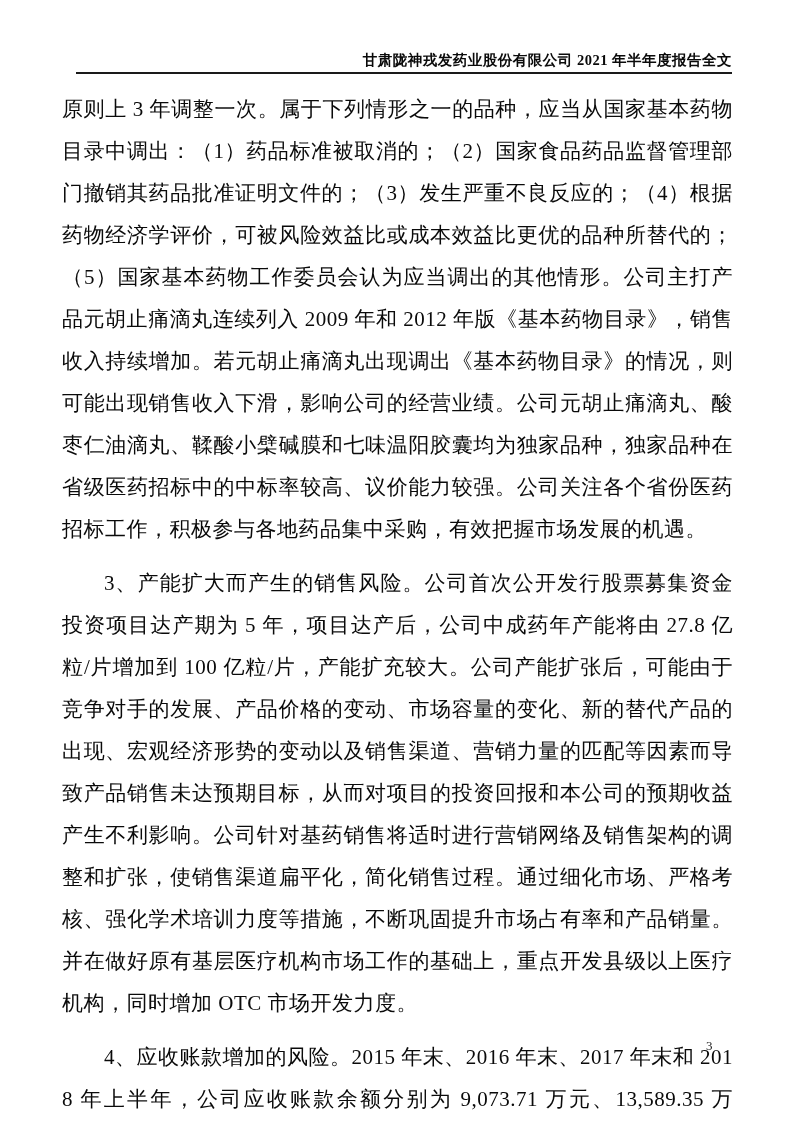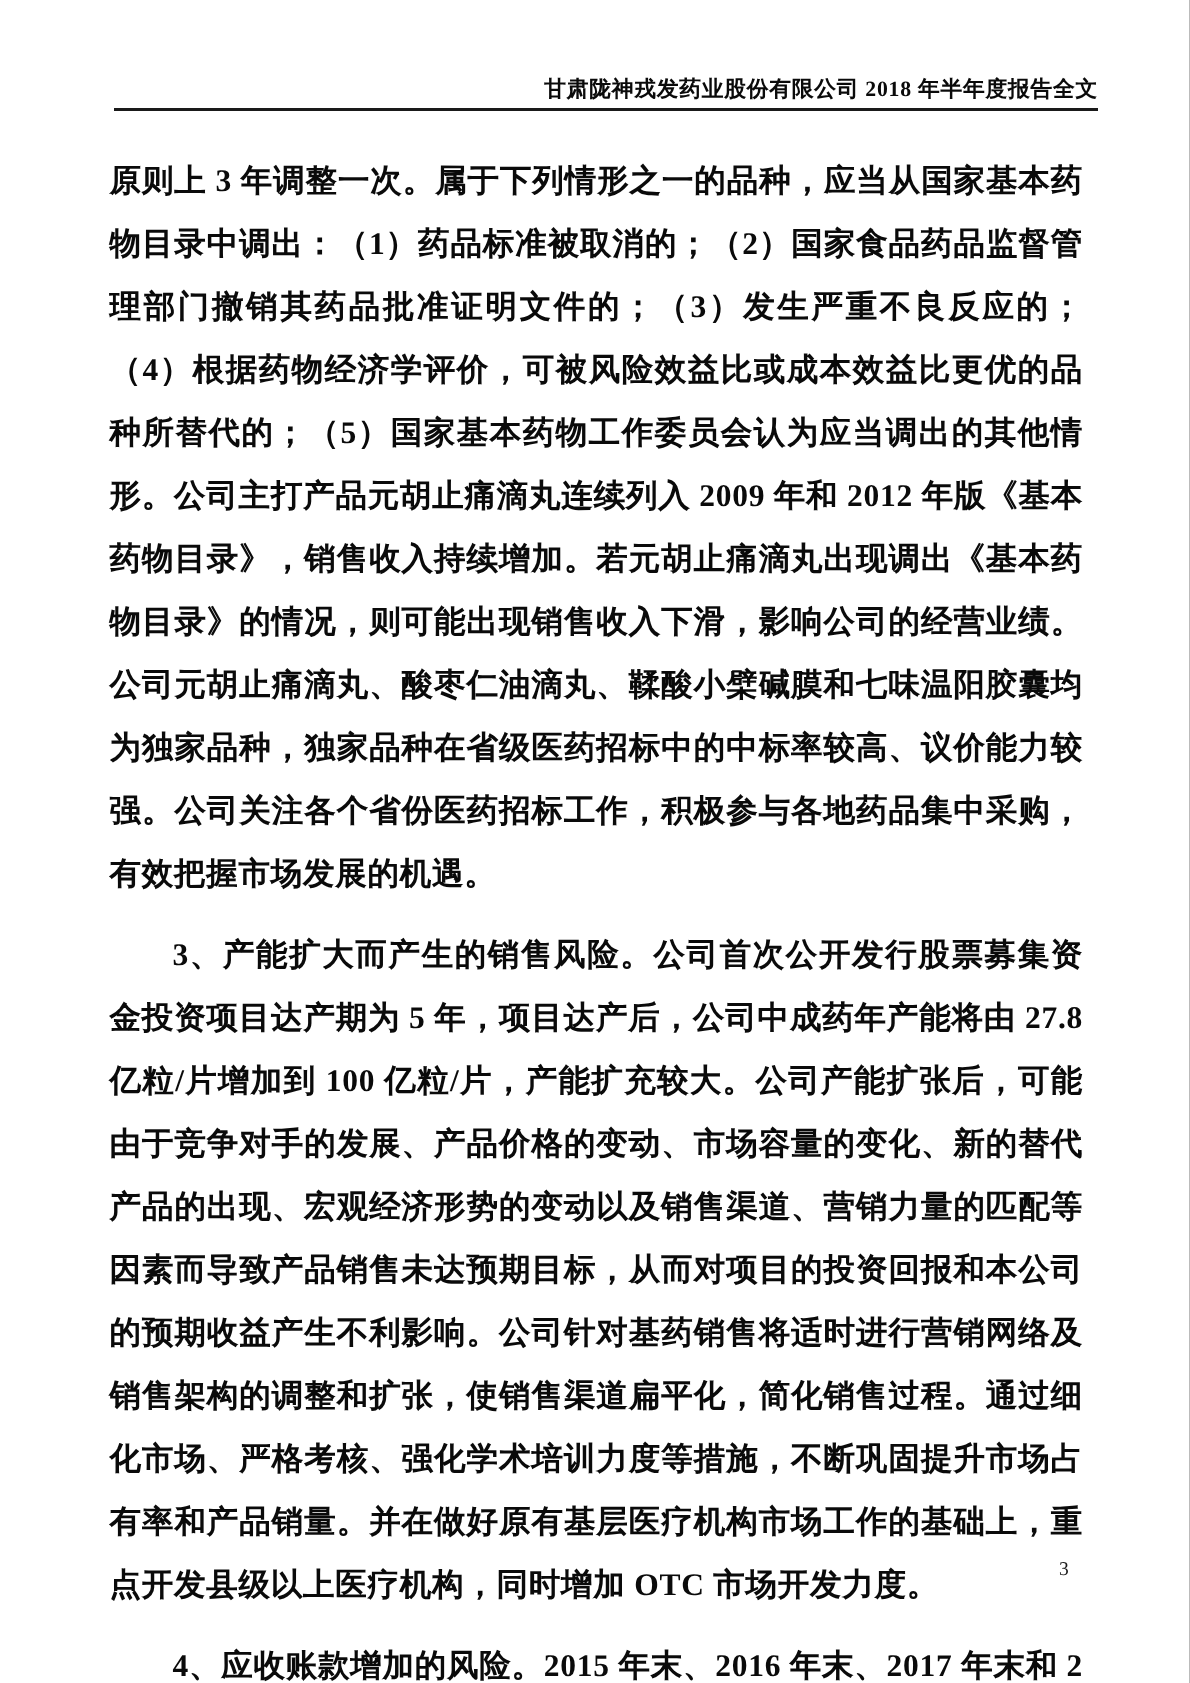--- a/index.html
+++ b/index.html
@@ -34,23 +34,23 @@
     height: 0;
     border-bottom: 2px solid #1a1a1a;
   }
   .report-body {
     position: absolute;
     top: 88px;
     left: 62px;
     width: 671px;
   }
   .para {
-    margin: 11px;
+    margin: 0;
     font-size: 21px;
-    font-weight: bold;
+    font-weight: normal;
     line-height: 42px;
     text-align: justify;
     text-justify: inter-ideograph;
     letter-spacing: 0.5px;
     word-break: break-all;
   }
   .para-indent {
     text-indent: 2em;
     margin-top: 12px;
   }
@@ -62,21 +62,21 @@
     font-weight: normal;
     color: #1a1a1a;
   }
 </style>
 </head>
 <body>
 
 <div class="page">
 
   <div class="page-header">
-    <span class="header-title">甘肃陇神戎发药业股份有限公司 2018 年半年度报告全文</span>
+    <span class="header-title">甘肃陇神戎发药业股份有限公司 2021 年半年度报告全文</span>
     <div class="header-rule"></div>
   </div>
 
   <main class="report-body">
     <p class="para">原则上 3 年调整一次。属于下列情形之一的品种，应当从国家基本药物目录中调出：（1）药品标准被取消的；（2）国家食品药品监督管理部门撤销其药品批准证明文件的；（3）发生严重不良反应的；（4）根据药物经济学评价，可被风险效益比或成本效益比更优的品种所替代的；（5）国家基本药物工作委员会认为应当调出的其他情形。公司主打产品元胡止痛滴丸连续列入 2009 年和 2012 年版《基本药物目录》，销售收入持续增加。若元胡止痛滴丸出现调出《基本药物目录》的情况，则可能出现销售收入下滑，影响公司的经营业绩。公司元胡止痛滴丸、酸枣仁油滴丸、鞣酸小檗碱膜和七味温阳胶囊均为独家品种，独家品种在省级医药招标中的中标率较高、议价能力较强。公司关注各个省份医药招标工作，积极参与各地药品集中采购，有效把握市场发展的机遇。</p>
     <p class="para para-indent">3、产能扩大而产生的销售风险。公司首次公开发行股票募集资金投资项目达产期为 5 年，项目达产后，公司中成药年产能将由 27.8 亿粒/片增加到 100 亿粒/片，产能扩充较大。公司产能扩张后，可能由于竞争对手的发展、产品价格的变动、市场容量的变化、新的替代产品的出现、宏观经济形势的变动以及销售渠道、营销力量的匹配等因素而导致产品销售未达预期目标，从而对项目的投资回报和本公司的预期收益产生不利影响。公司针对基药销售将适时进行营销网络及销售架构的调整和扩张，使销售渠道扁平化，简化销售过程。通过细化市场、严格考核、强化学术培训力度等措施，不断巩固提升市场占有率和产品销量。并在做好原有基层医疗机构市场工作的基础上，重点开发县级以上医疗机构，同时增加 OTC 市场开发力度。</p>
     <p class="para para-indent">4、应收账款增加的风险。2015 年末、2016 年末、2017 年末和 2018 年上半年，公司应收账款余额分别为 9,073.71 万元、13,589.35 万元、15,778.64 万元和</p>
   </main>
 
   <div class="page-number">3</div>

